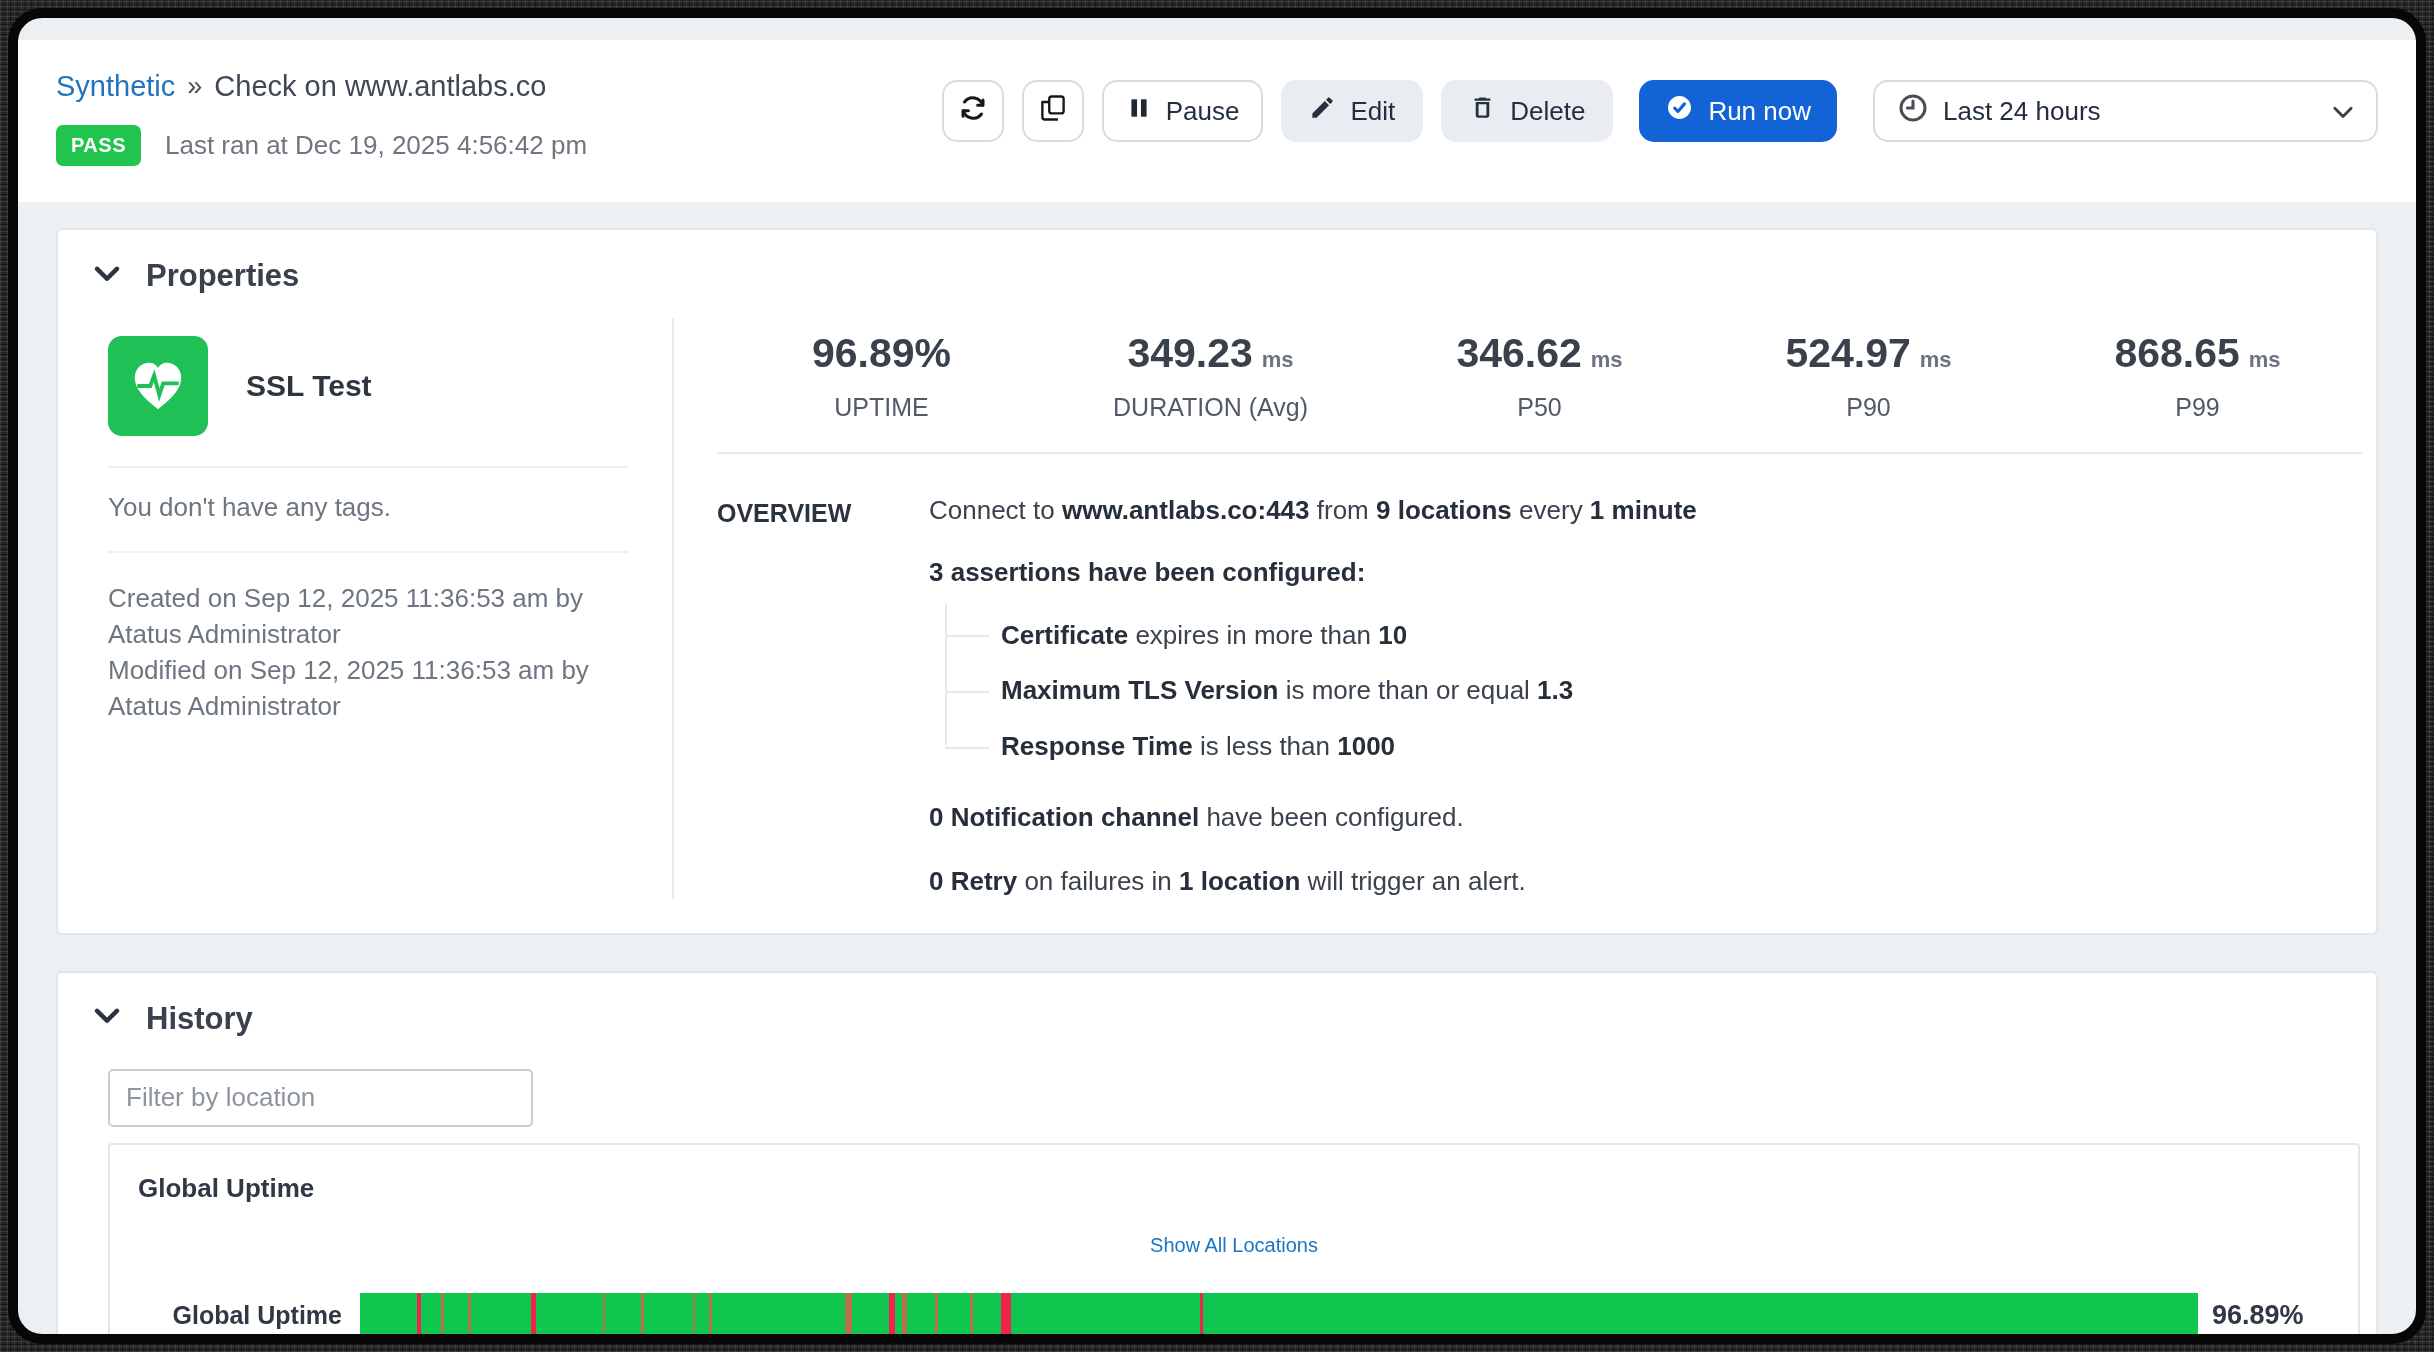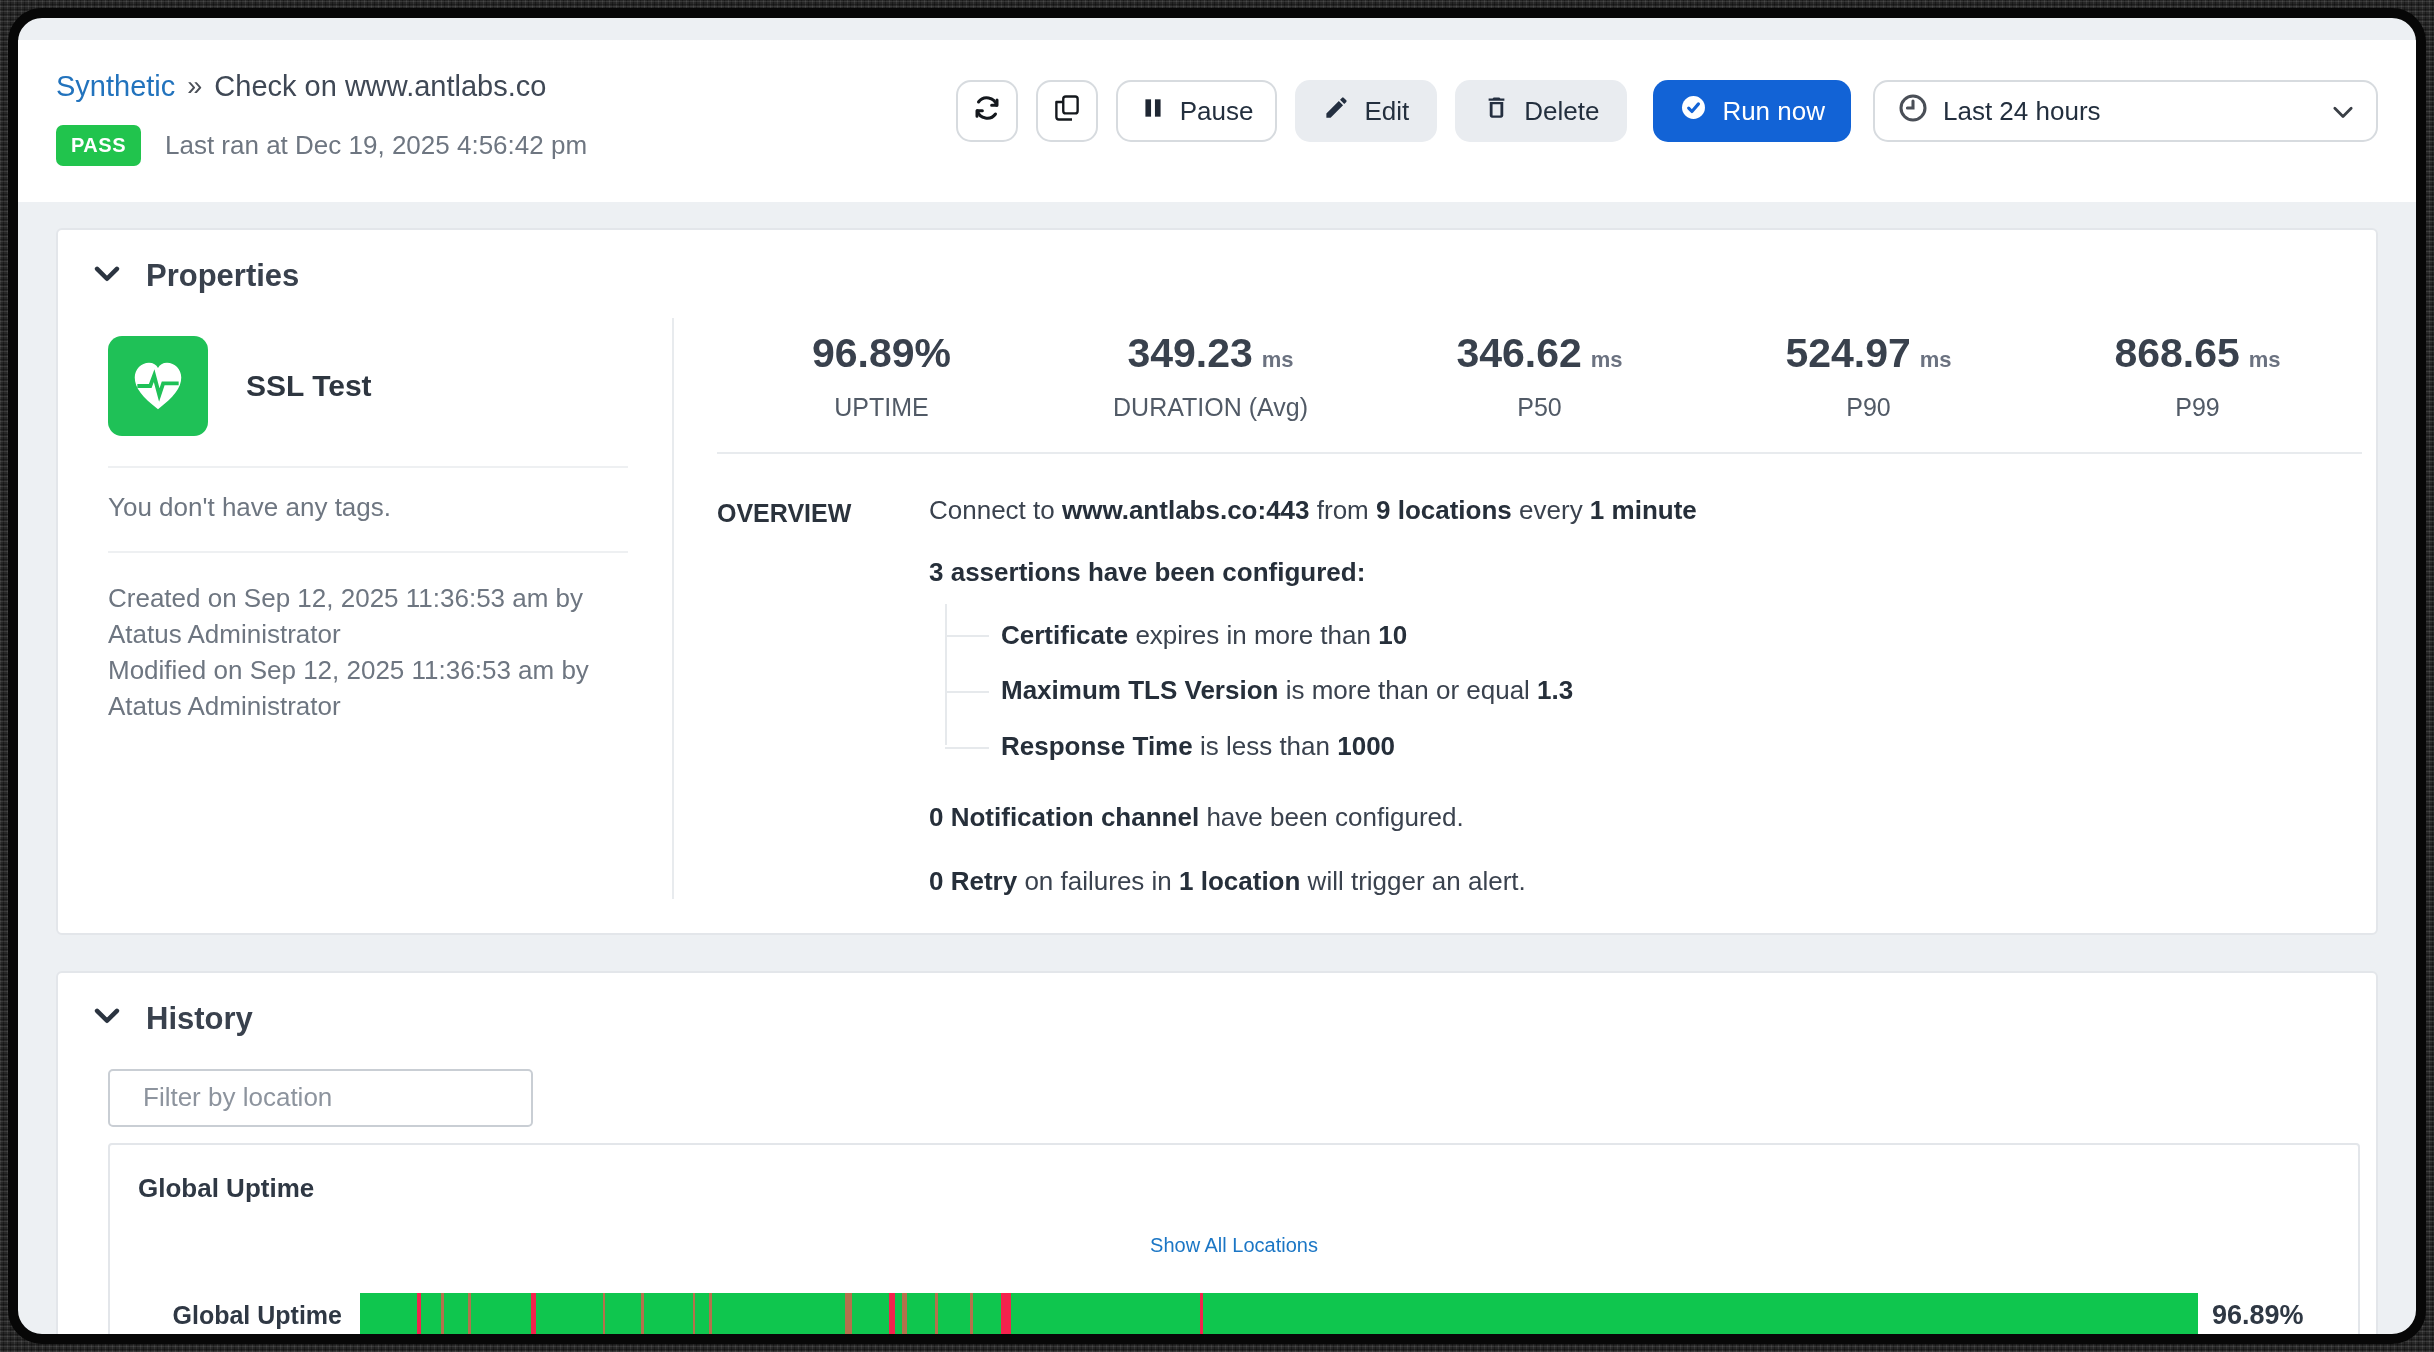--- a/index.html
+++ b/index.html
@@ -34,21 +34,21 @@
 
   .toolbar { display:flex; align-items:center; gap:18px; margin-top:10px; }
   .btn {
     height:62px; display:flex; align-items:center; justify-content:center; gap:14px;
     border-radius:15px; font-size:26px; color:#232f3e; background:#fff;
     border:2px solid #d7dbdf; padding:0 22px; cursor:pointer; white-space:nowrap;
   }
   .btn.icon-only { width:62px; padding:0; }
   .btn.soft { background:#e9ecf0; border:none; padding:0 28px; }
   .btn.primary { background:#1263d6; border:none; color:#fff; padding:0 26px; margin-left:8px; }
-  .btn.select { width:505px; justify-content:flex-start; padding:0 22px; margin-left:4px; }
+  .btn.select { width:505px; justify-content:flex-start; padding:0 22px; margin-left:18px; }
   .select-chevron { margin-left:auto; }
   .btn svg { flex:0 0 auto; }
 
   
   .card { background:#fff; border:2px solid #e3e6ea; border-radius:6px; margin:26px 38px 0 38px; }
   .card-head { display:flex; align-items:center; gap:26px; padding:28px 36px 12px 36px; }
   .card-title { font-size:31px; font-weight:600; color:#39414d; }
 
   
   .prop-body { display:flex; padding:12px 12px 34px 50px; }
@@ -82,21 +82,21 @@
   .assert-item { position:relative; padding:11px 0 11px 56px; }
   .assert-item::before { content:''; position:absolute; left:0; top:50%; width:44px; height:2px; background:#e6e9ec; }
   .ov-notification { margin-top:26px; }
   .ov-retry { margin-top:30px; }
 
   
   .history-card { margin-top:36px; }
   .filter-wrap { margin:20px 36px 0 50px; }
   .filter-input {
     width:425px; height:58px; border:2px solid #c9ced4; border-radius:5px;
-    font-size:26px; padding:0 33px; color:#3a424e; outline:none;
+    font-size:26px; padding:0 16px; color:#3a424e; outline:none;
     font-family:"Liberation Sans", sans-serif; background:#fff;
   }
   .filter-input::placeholder { color:#8d949e; }
   .uptime-card { margin:16px 16px 32px 50px; border:2px solid #e3e6ea; border-radius:4px; padding:28px 0 42px 0; }
   .uc-title { font-size:26px; font-weight:bold; color:#2f3844; padding-left:28px; }
   .show-all { text-align:center; font-size:20px; color:#1b76c5; margin-top:30px; cursor:pointer; }
   .uptime-grid { display:grid; grid-template-columns:250px 1fr 160px; align-items:center; margin-top:36px; }
   .u-label { text-align:right; padding-right:18px; font-size:25px; font-weight:bold; color:#2f3844; }
   .u-bar { position:relative; height:46px; background:#0fc64e; overflow:hidden; }
   .stripe { position:absolute; top:0; bottom:0; }

